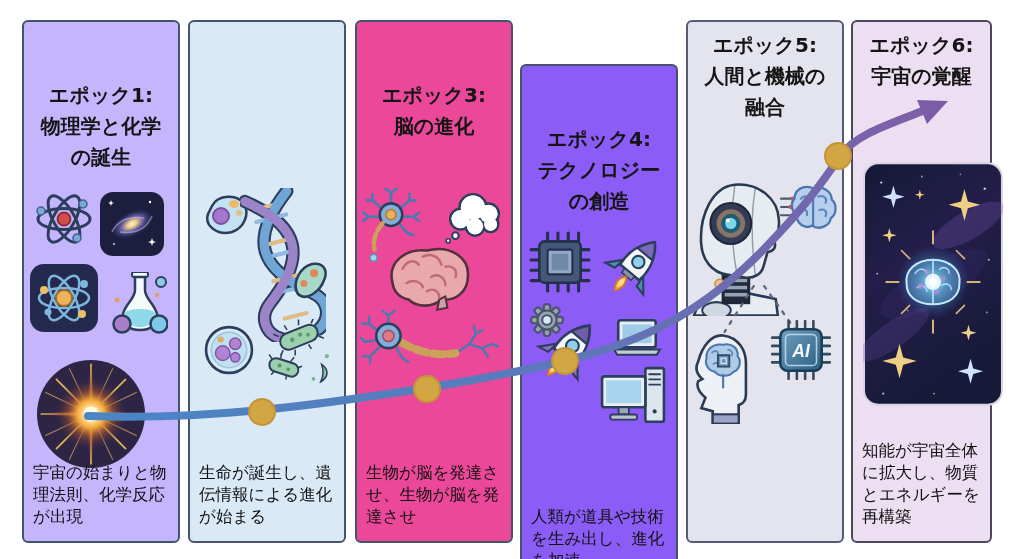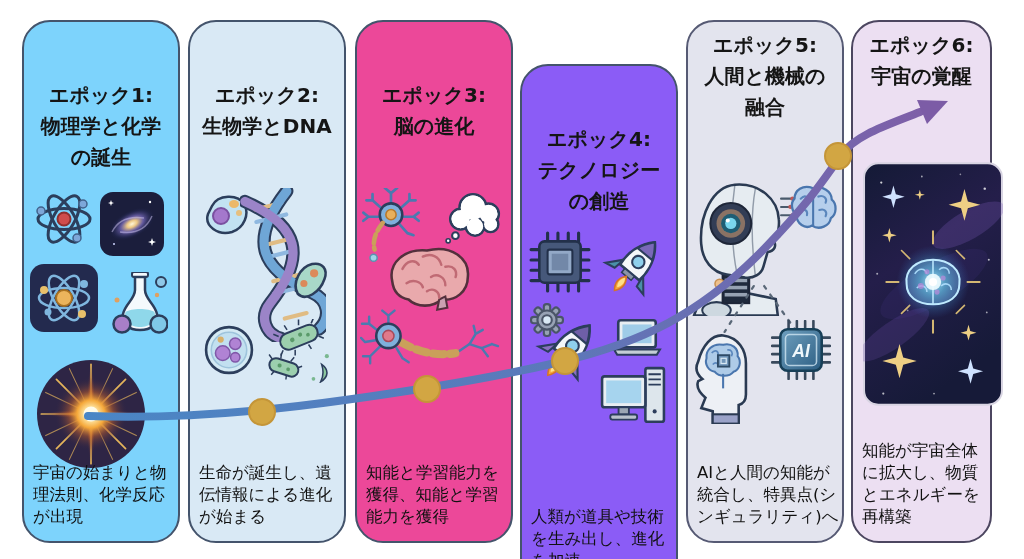--- a/index.html
+++ b/index.html
@@ -1,20 +1,20 @@
 <!DOCTYPE html>
 <html><head>
 <meta charset="utf-8">
 <style>
   html,body{margin:0;padding:0;background:#ffffff;}
   .canvas{position:relative;width:1024px;height:559px;overflow:hidden;background:#ffffff;
           font-family:"DejaVu Sans","Liberation Sans",sans-serif;}
-  .panel{position:absolute;top:20px;height:523px;width:158px;border-radius:28px;
+  .panel{position:absolute;top:20px;height:523px;width:158px;border-radius:6px;
          border:2.5px solid #44546c;box-sizing:border-box;z-index:1;}
-  .p1{left:22px;background:#7dd3fc;}
+  .p1{left:22px;background:#c4b5fd;}
   .p2{left:188px;background:#d9e9f5;}
   .p3{left:355px;background:#ec4899;}
   .p4{left:520px;background:#8b5cf6;margin-top:44px;}
   .p5{left:686px;background:#e3e4ee;border-color:#565a74;}
   .p6{left:851px;width:141px;background:#ecdff2;border-color:#4c4660;}
   .title{position:absolute;left:0;right:0;top:58px;margin:0;text-align:center;
          font-size:20px;font-weight:bold;line-height:1.55;color:#151515;white-space:pre-line;}
   .p5 .title,.p6 .title{top:8px;}
   .desc{position:absolute;left:9px;right:0;bottom:13px;margin:0;font-size:16.5px;
         line-height:1.33;font-weight:500;color:#111;text-align:left;}
@@ -134,22 +134,20 @@
           <ellipse cx="50" cy="50" rx="4" ry="47" fill="url(#sbg)" opacity="0.9"></ellipse>
           <circle cx="50" cy="50" r="34" fill="url(#sbg)"></circle>
           <circle cx="50" cy="50" r="7" fill="#fffbe8"></circle>
         </svg>
       </span>
     </div>
     <p class="desc">宇宙の始まりと物理法則、化学反応が出現</p>
   </section>
 
   <section class="panel p2">
-    <h2 class="title">エポック2:
-生物学とDNA</h2>
     <div class="icons">
       <span class="ic i-cell">
         <svg width="48" height="44" viewBox="0 0 48 44">
           <path d="M 10 14 C 16 2 36 2 42 12 C 48 22 42 36 30 40 C 16 44 2 34 6 22 Z" fill="#c2e2f2" stroke="#2c3e5c" stroke-width="2.5"></path>
           <ellipse cx="32" cy="12" rx="5" ry="4" fill="#ecb86a"></ellipse>
           <circle cx="37" cy="21" r="3" fill="#ecb86a" opacity="0.85"></circle>
           <circle cx="19" cy="24" r="8" fill="#a478cc" stroke="#7a50a0" stroke-width="2"></circle>
         </svg>
       </span>
       <span class="ic i-dna">
@@ -284,21 +282,21 @@
             <path d="M36 38 L42 48 M42 48 L48 52"></path>
             <path d="M96 42 L108 34 M108 34 L114 24 M114 24 L112 16 M114 24 L121 20"></path>
             <path d="M108 34 L120 38 M120 38 L130 34 M120 38 L126 46 M130 34 L136 36"></path>
           </g>
           <path d="M 40 32 C 58 42 74 46 94 43" stroke="#caa05a" stroke-width="8" fill="none" stroke-linecap="round" stroke-dasharray="11 6"></path>
           <circle cx="28" cy="26" r="12" fill="#7fb0dc" stroke="#2c3e5c" stroke-width="2.5"></circle>
           <circle cx="28" cy="26" r="5.5" fill="#e07a8a" stroke="#a84a5a" stroke-width="1.5"></circle>
         </svg>
       </span>
     </div>
-    <p class="desc">知能と学習能力を獲得、知能と学習能力を獲得</p>
+    <p class="desc">生物が脳を発達させ、生物が脳を発達させ</p>
   </section>
 
   <section class="panel p4">
     <h2 class="title">エポック4:
 テクノロジー
 の創造</h2>
     <div class="icons">
       <span class="ic i-chip">
         <svg width="62" height="62" viewBox="0 0 60 60">
           <g stroke="#22304a" stroke-width="3" stroke-linecap="round">
@@ -450,21 +448,20 @@
             <path d="M17 49 V57 M25 49 V57 M33 49 V57 M41 49 V57"></path>
             <path d="M1 17 H9 M1 25 H9 M1 33 H9 M1 41 H9"></path>
             <path d="M49 17 H57 M49 25 H57 M49 33 H57 M49 41 H57"></path>
           </g>
           <rect x="9" y="9" width="40" height="40" rx="7" fill="url(#acg)" stroke="#173f57" stroke-width="2.5"></rect>
           <rect x="14" y="14" width="30" height="30" rx="4" fill="none" stroke="#cfe6f2" stroke-width="1.5" opacity="0.8"></rect>
           <text x="29" y="36" text-anchor="middle" font-size="17" font-weight="bold" fill="#eef7fb" font-family="Liberation Sans, sans-serif">AI</text>
         </svg>
       </span>
     </div>
-    <p class="desc">AIと人間の知能が統合し、特異点(シンギュラリティ)へ</p>
   </section>
 
   <section class="panel p6">
     <h2 class="title">エポック6:
 宇宙の覚醒</h2>
     <div class="icons">
       <span class="ic i-cosmic">
         <svg width="140" height="244" viewBox="0 0 138 240">
           <defs>
             <linearGradient id="cbg" x1="0" y1="0" x2="0.4" y2="1">

